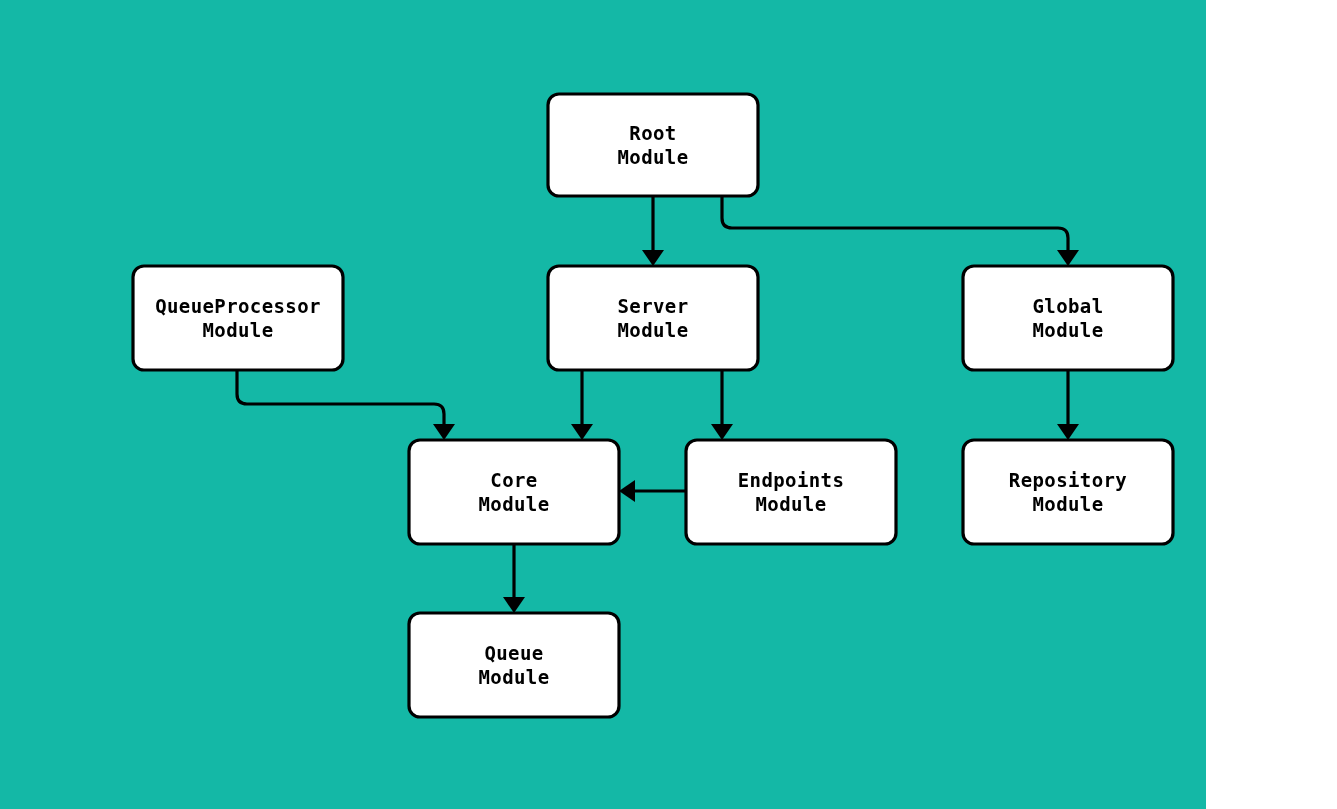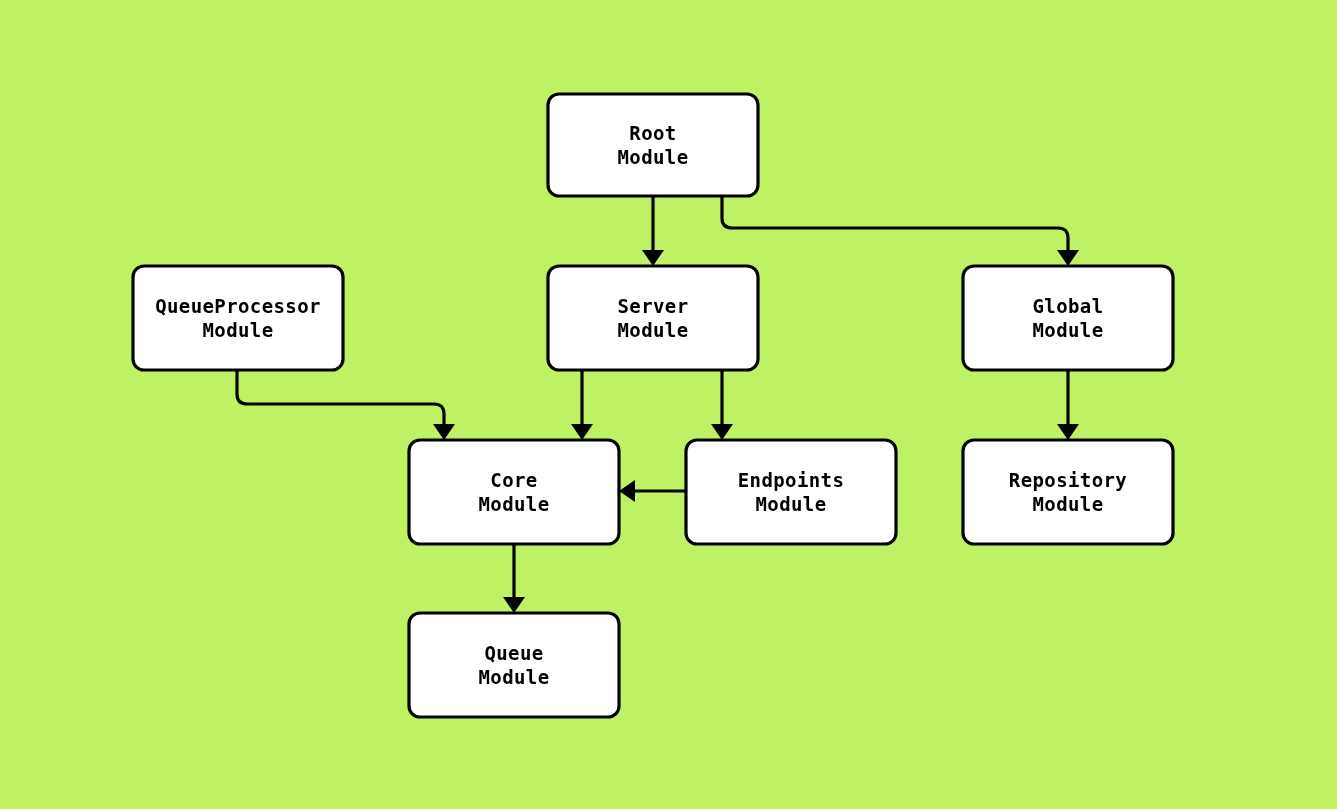--- a/index.html
+++ b/index.html
@@ -8,23 +8,23 @@
     background: #ffffff;
   }
   body {
     width: 1337px;
     height: 809px;
     overflow: hidden;
     font-family: "DejaVu Sans Mono", "Liberation Mono", monospace;
   }
   #diagram-root {
     position: relative;
-    width: 1337px;
+    width: 1206px;
     height: 809px;
-    background: #bef264;
+    background: #14b8a6;
   }
   svg#diagram-canvas {
     display: block;
     width: 1337px;
     height: 809px;
   }
   .node-box {
     fill: #ffffff;
     stroke: #000000;
     stroke-width: 3.2;

